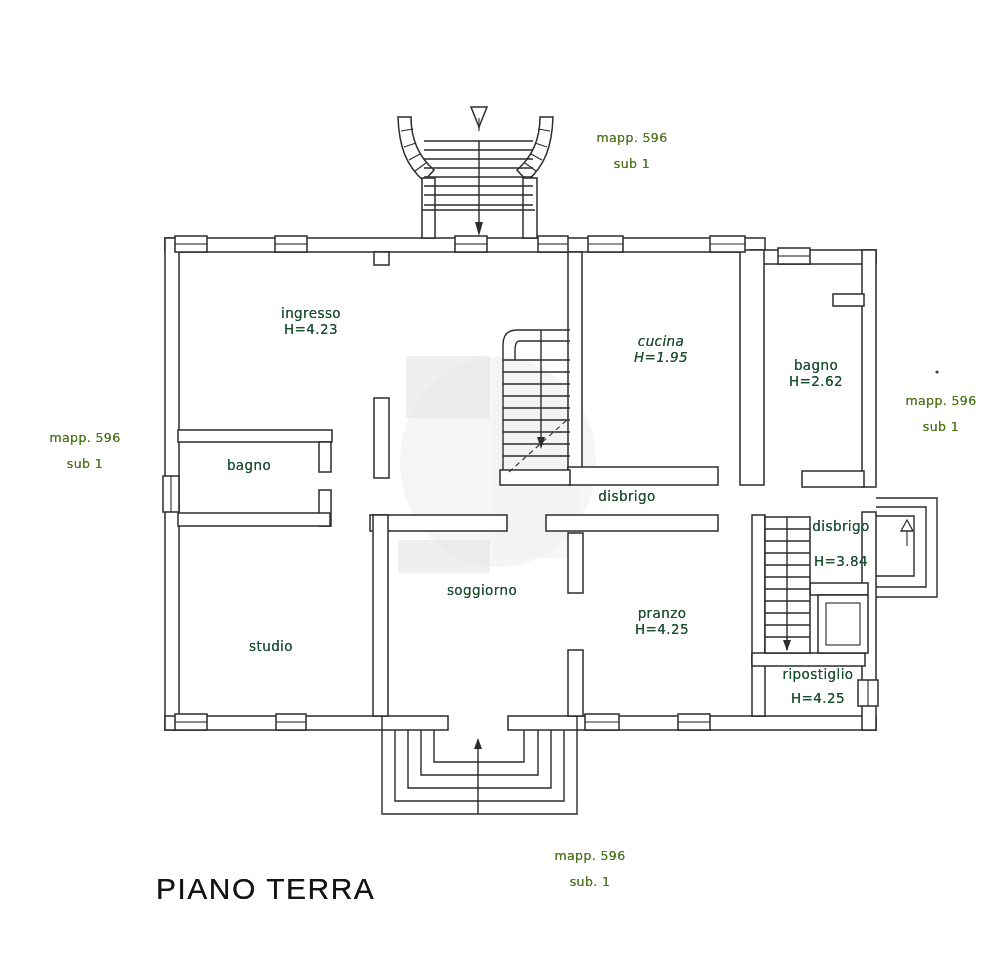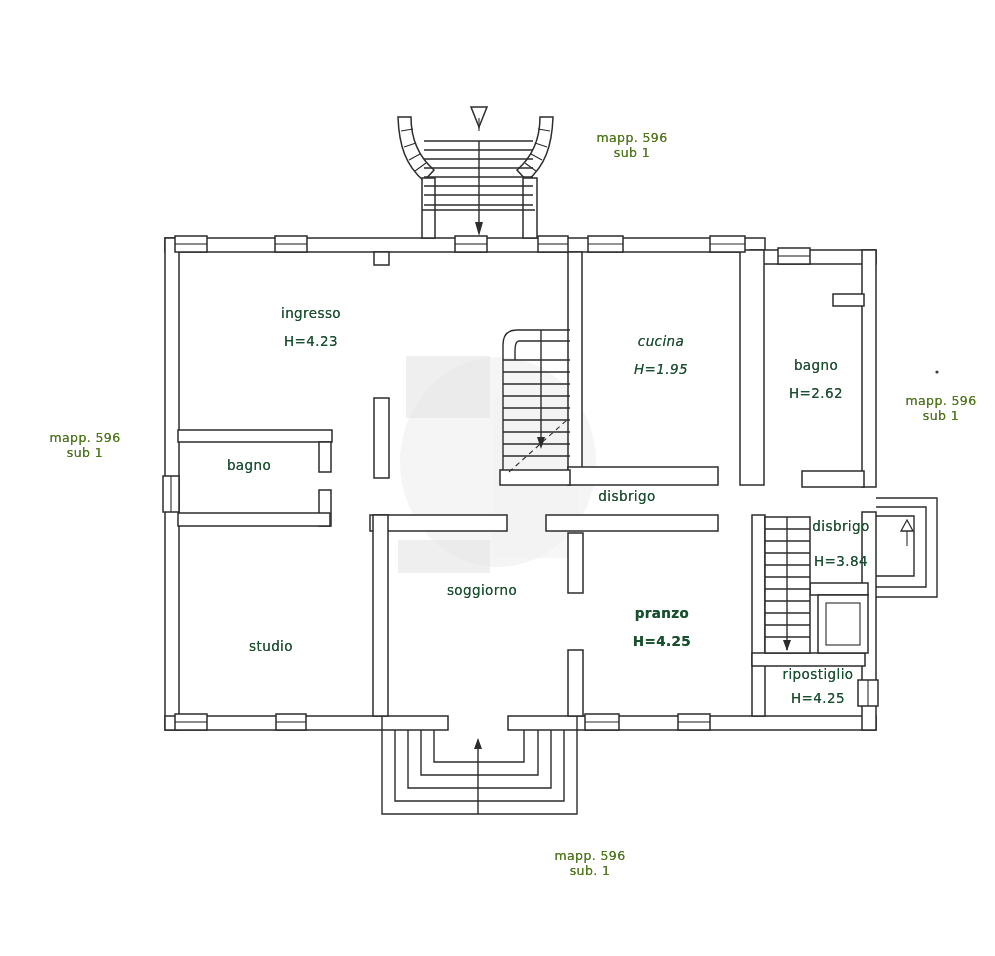--- a/index.html
+++ b/index.html
@@ -4,24 +4,24 @@
 <style>
   html,body{margin:0;padding:0;background:#ffffff;}
   #page{position:relative;width:995px;height:956px;background:#ffffff;overflow:hidden;
         font-family:"DejaVu Sans",sans-serif;}
   svg{position:absolute;left:0;top:0;}
   .w{fill:#ffffff;stroke:#2d2d2d;stroke-width:1.5;}
   .ln{stroke:#2d2d2d;stroke-width:1.4;fill:none;}
   .thin{stroke-width:1.1;}
   .lbl{position:absolute;transform:translateX(-50%);text-align:center;white-space:nowrap;
        font-size:13.5px;color:#14532d;letter-spacing:.4px;text-shadow:0 0 .4px #555;}
-  .lbl .h2{margin-top:12px;}
+  .lbl .h2{margin-top:0;}
   .parcel{position:absolute;transform:translateX(-50%);text-align:center;white-space:nowrap;
        font-size:12.5px;color:#4d7c0f;letter-spacing:.4px;text-shadow:0 0 .4px #666;}
-  .parcel .h2{margin-top:0;}
+  .parcel .h2{margin-top:11px;}
   .plan-title{position:absolute;font-family:"Liberation Sans",sans-serif;font-size:30px;
        color:#141414;letter-spacing:1.5px;text-shadow:0 0 .5px #333;}
 </style>
 </head>
 <body>
 
 <div id="page">
 
   <svg width="995" height="956" viewBox="0 0 995 956">
 
@@ -172,21 +172,21 @@
   <div class="lbl" style="left:841px;top:518px;">
     <div>disbrigo</div>
       <div class="h2" style="margin-top:19px;">H=3.84</div>
   </div>
   <div class="lbl" style="left:271px;top:606px;margin-top:32px;">
     <div>studio</div>
   </div>
   <div class="lbl" style="left:482px;top:582px;">
     <div>soggiorno</div>
   </div>
-  <div class="lbl" style="left:662px;top:605px;font-weight:bold;">
+  <div class="lbl" style="left:662px;top:605px;">
     <div>pranzo</div>
       <div class="h2">H=4.25</div>
   </div>
   <div class="lbl" style="left:818px;top:666px;">
     <div>ripostiglio</div>
       <div class="h2" style="margin-top:8px;">H=4.25</div>
   </div>
 
   <div class="parcel" style="left:632px;top:130px;">
     <div>mapp. 596</div>
@@ -198,14 +198,15 @@
   </div>
   <div class="parcel" style="left:941px;top:393px;">
     <div>mapp. 596</div>
       <div class="h2">sub 1</div>
   </div>
   <div class="parcel" style="left:590px;top:848px;">
     <div>mapp. 596</div>
       <div class="h2">sub. 1</div>
   </div>
 
+  <div class="plan-title" style="left:156px;top:872px;">PIANO TERRA</div>
 
 </div>
 
 </body></html>

